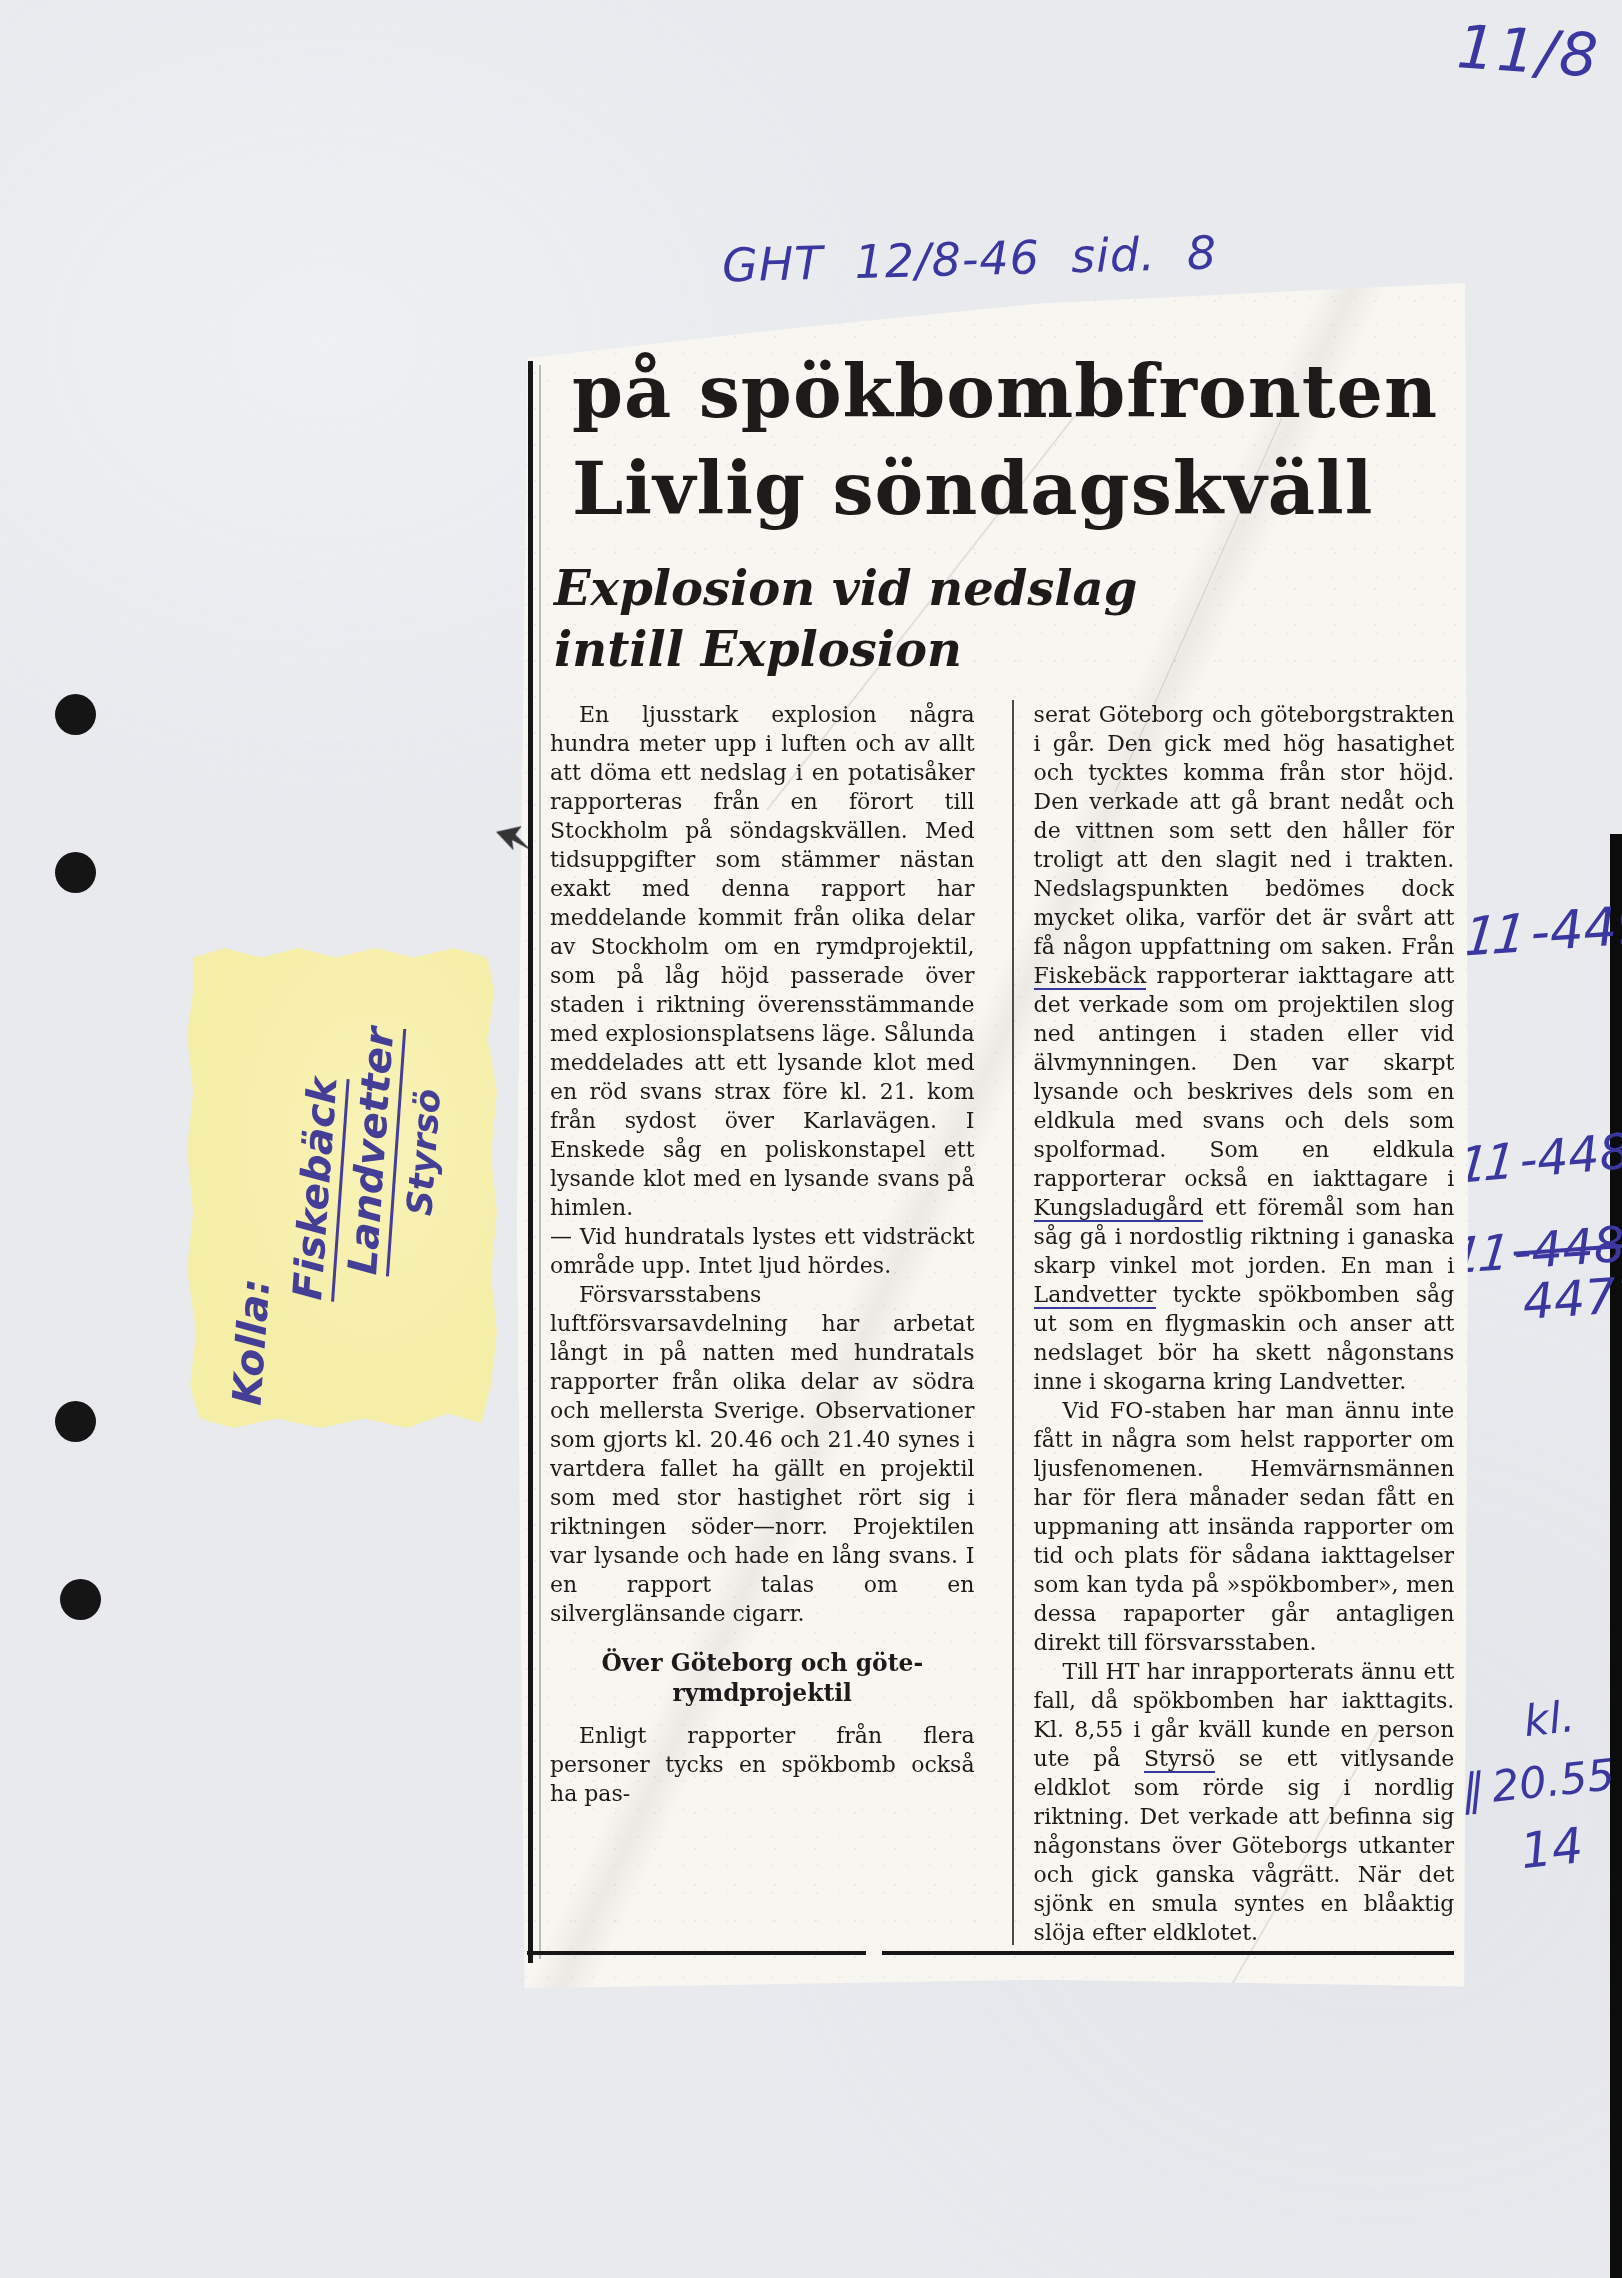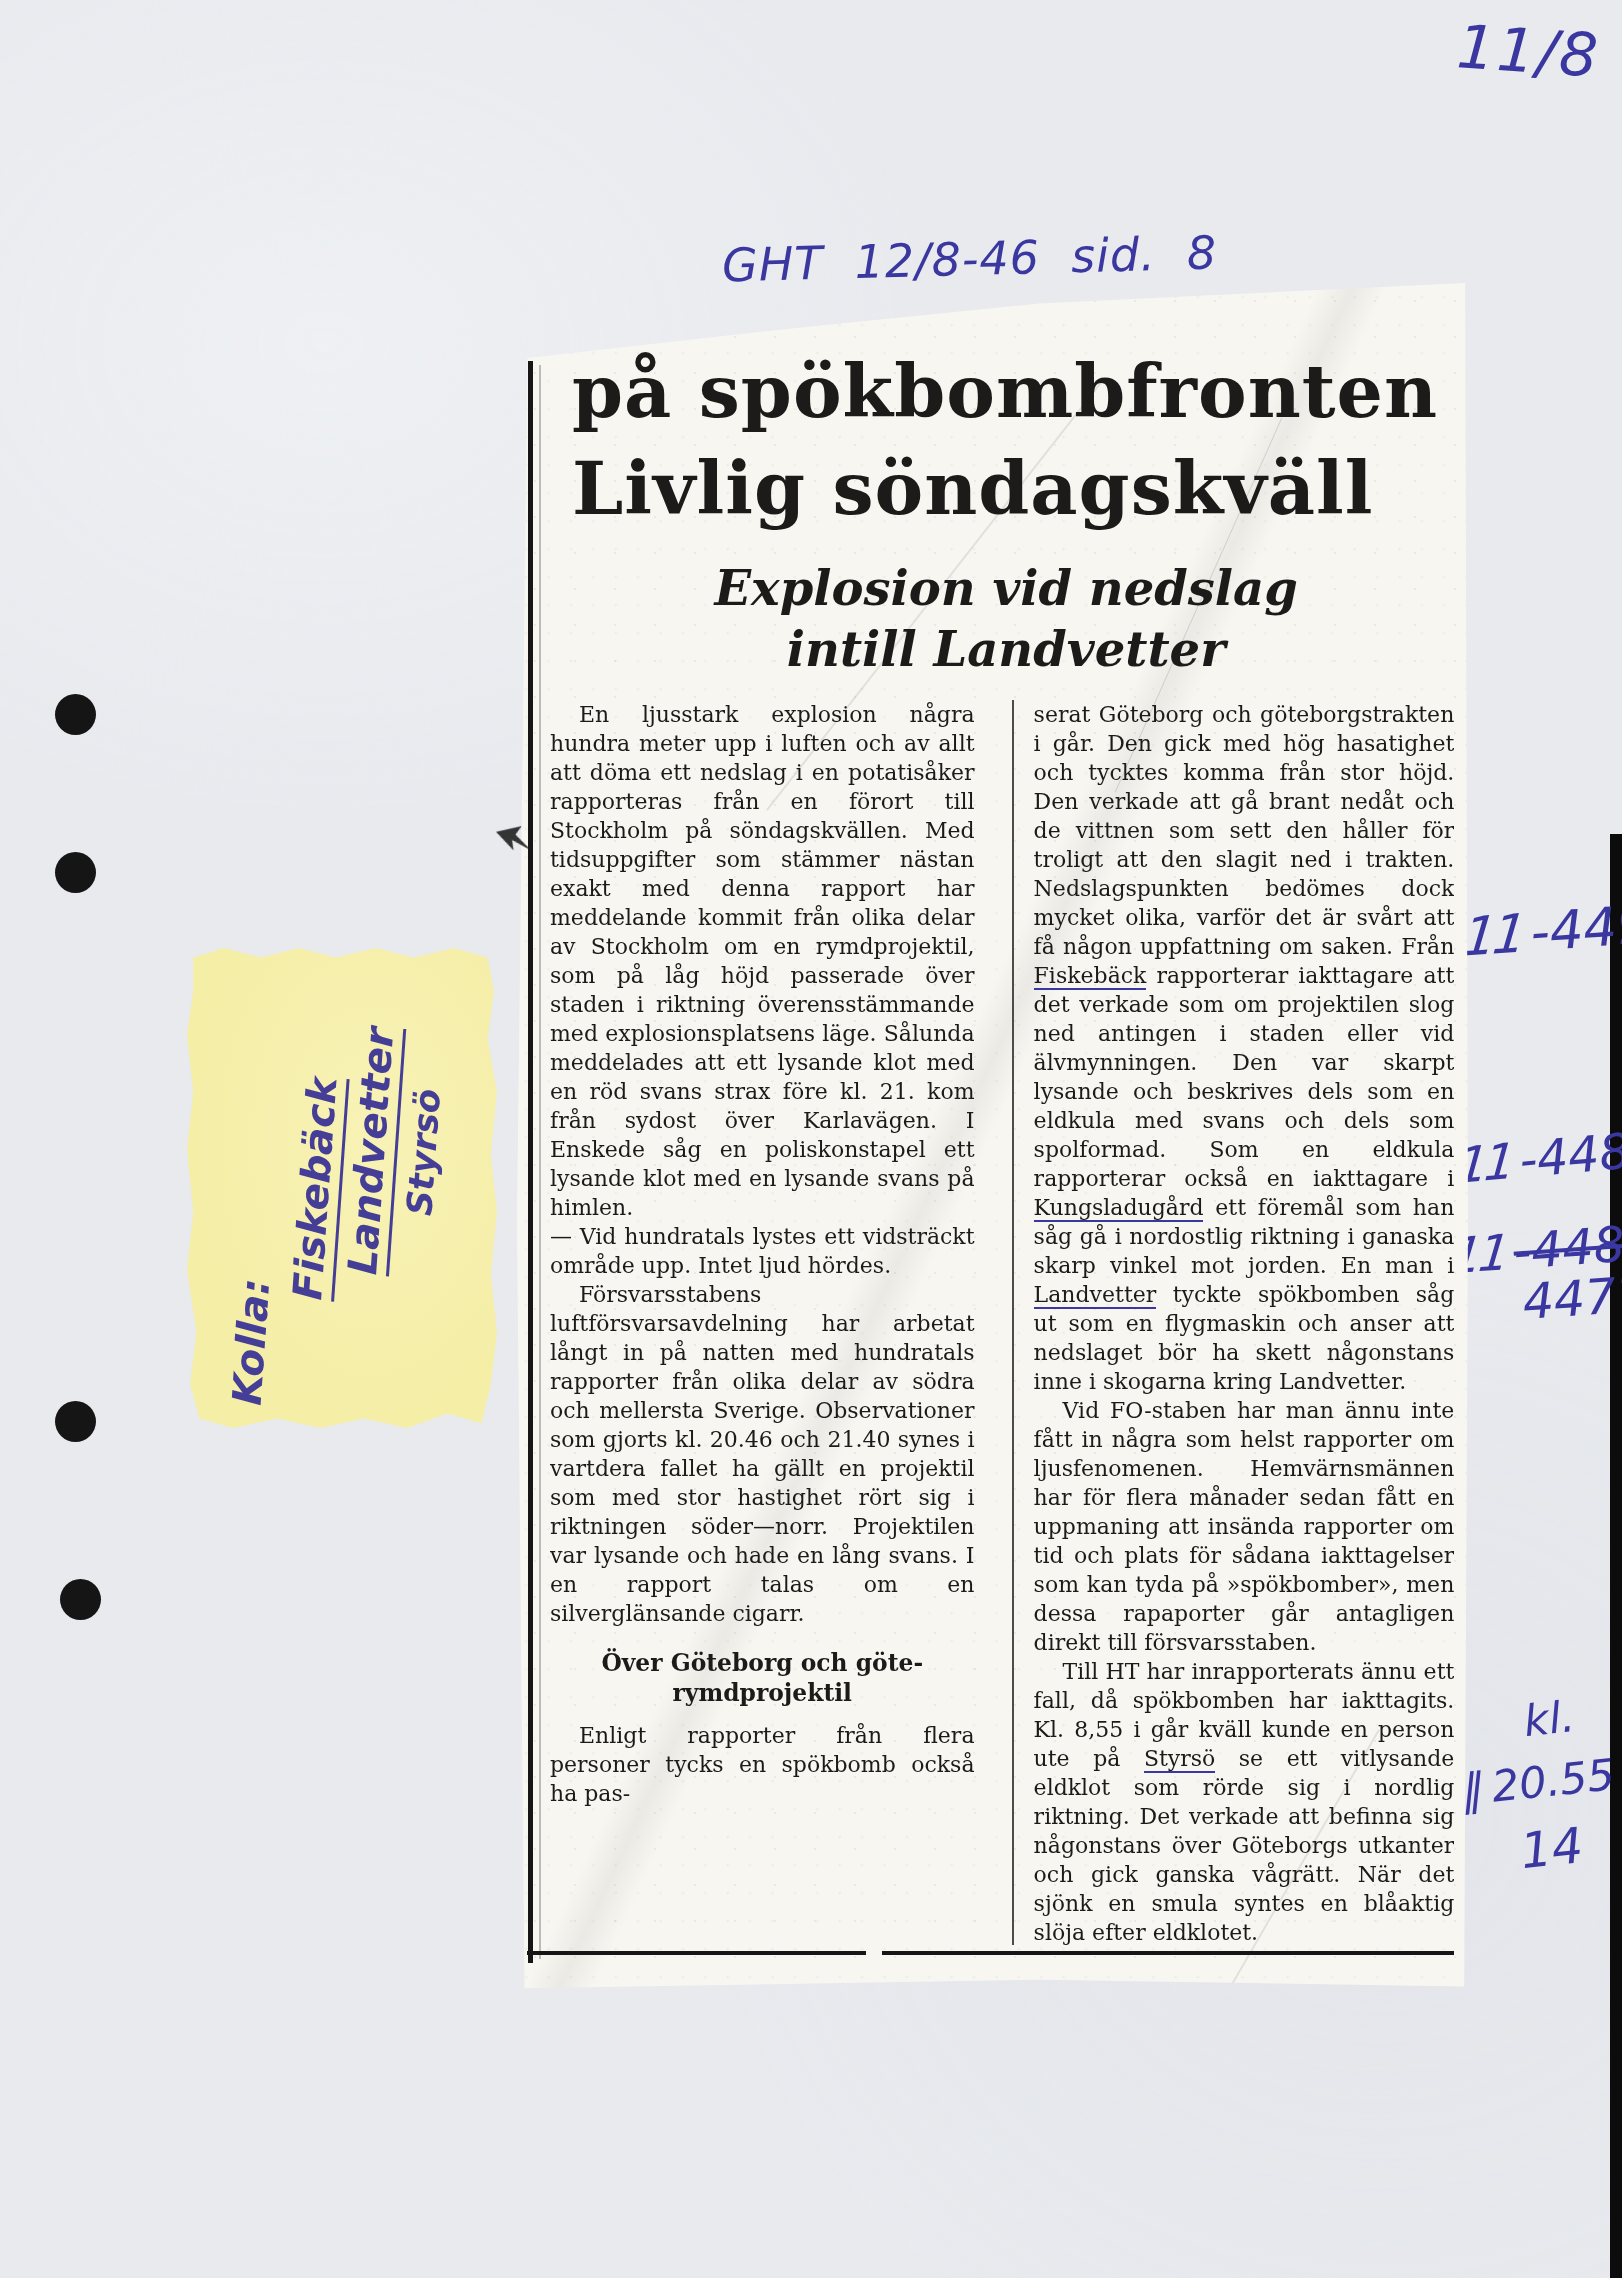--- a/index.html
+++ b/index.html
@@ -63,21 +63,21 @@
     filter:drop-shadow(0 6.8px 8.8px rgba(45,50,70,.3));
     color:#1c1b19;
   }
   .rule-heavy{position:absolute;left:12.7px;top:78px;bottom:27px;width:4.9px;background:#161616;}
   .rule-thin{position:absolute;left:24.4px;top:82px;bottom:31px;width:2px;background:#8a8a86;opacity:.55;}
   .crease{position:absolute;background:rgba(40,40,40,.10);}
   .crease.c1{width:2px;height:546px;left:419px;top:39px;transform:rotate(38deg);}
   .crease.c2{width:1px;height:410px;left:683px;top:117px;transform:rotate(24deg);background:rgba(40,40,40,.14);}
   .crease.c3{width:2px;height:488px;left:741px;top:1414px;transform:rotate(30deg);}
   .headline{position:absolute;top:60px;left:57px;right:13.7px;font-weight:bold;font-size:73px;line-height:97px;letter-spacing:1px;white-space:nowrap;}
-  .deck{position:absolute;top:275px;left:39px;right:9.8px;text-align:center;font-style:italic;font-weight:bold;font-size:48px;line-height:61px;}
+  .deck{position:absolute;top:275px;left:39px;right:9.8px;font-style:italic;font-weight:bold;font-size:48px;line-height:61px;}
   .cols{position:absolute;top:417px;left:35px;right:13.7px;bottom:45px;display:flex;overflow:hidden;}
   .col{width:50%;box-sizing:border-box;font-size:22px;line-height:29px;text-align:justify;}
   .col-1{padding-right:17.6px;}
   .col-2{border-left:2px solid #4c4c48;padding-left:19.5px;margin-left:20px;}
   .col p{margin:0;text-indent:29px;}
   .col p.noindent{text-indent:0;}
   .col-subhead{font-weight:bold;text-align:center;font-size:23.4px;line-height:30px;margin:19.5px 0 13.7px 0;}
   .ink-underline{border-bottom:2.9px solid #3b37a0;padding-bottom:0px;}
   .bottom-rule{position:absolute;height:3.9px;background:#161616;bottom:35px;}
   .bottom-rule.left-seg{left:11.7px;width:339px;}
@@ -129,21 +129,21 @@
   <div class="crease c2"></div>
   <div class="crease c3"></div>
 
   <div class="headline">
     <div>på spökbombfronten</div>
     <div>Livlig söndagskväll</div>
   </div>
 
   <div class="deck">
     <div>Explosion vid nedslag</div>
-    <div>intill Landvetter</div>
+    <div>intill Explosion</div>
   </div>
 
   <div class="cols">
     <div class="col col-1">
       <div>
           <p><span>En ljusstark explosion några hundra meter upp i luften och av allt att döma ett nedslag i en potatisåker rapporteras från en förort till Stockholm på söndagskvällen. Med tidsuppgifter som stämmer nästan exakt med denna rapport har meddelande kommit från olika delar av Stockholm om en rymdprojektil, som på låg höjd passerade över staden i riktning överensstämmande med explosionsplatsens läge. Sålunda meddelades att ett lysande klot med en röd svans strax före kl. 21. kom från sydost över Karlavägen. I Enskede såg en poliskonstapel ett lysande klot med en lysande svans på himlen.</span></p>
           <p class="noindent"><span>— Vid hundratals lystes ett vidsträckt område upp. Intet ljud hördes.</span></p>
           <p><span>Försvarsstabens luftförsvarsavdelning har arbetat långt in på natten med hundratals rapporter från olika delar av södra och mellersta Sverige. Observationer som gjorts kl. 20.46 och 21.40 synes i vartdera fallet ha gällt en projektil som med stor hastighet rört sig i riktningen söder—norr. Projektilen var lysande och hade en lång svans. I en rapport talas om en silverglänsande cigarr.</span></p>
         </div>
       <div class="col-subhead">

